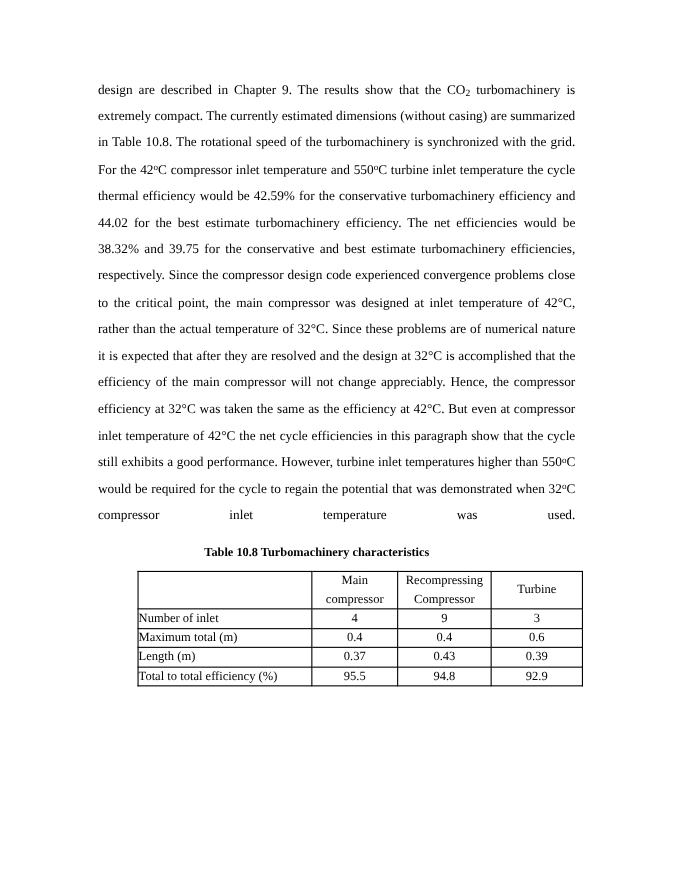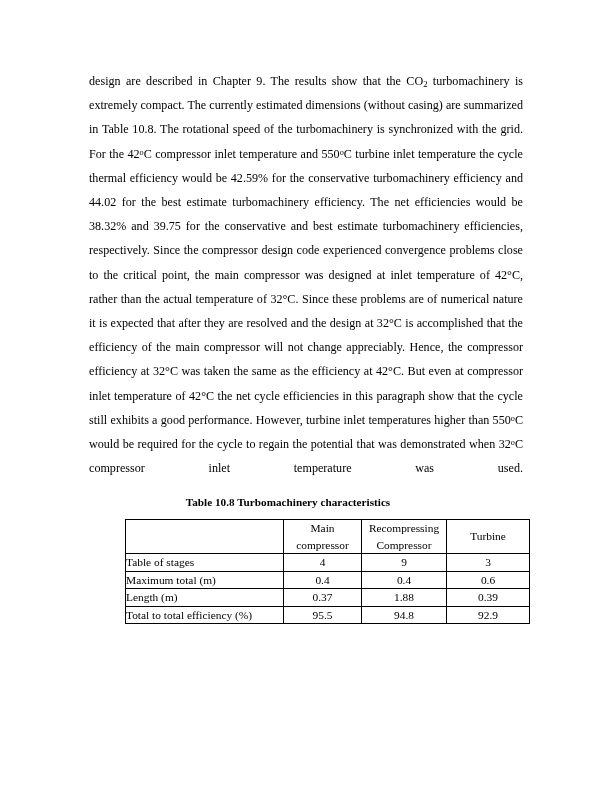--- a/index.html
+++ b/index.html
@@ -157,35 +157,35 @@
             <span>Recompressing</span><br>
             <span>Compressor</span>
           </th>
           <th class="hdr-cell">
             <span>Turbine</span>
           </th>
         </tr>
       </thead>
       <tbody>
         <tr>
-          <td class="row-label">Table of stages</td>
+          <td class="row-label">Number of inlet</td>
           <td class="row-val">4</td>
           <td class="row-val">9</td>
           <td class="row-val">3</td>
         </tr>
         <tr>
           <td class="row-label">Maximum total (m)</td>
           <td class="row-val">0.4</td>
           <td class="row-val">0.4</td>
           <td class="row-val">0.6</td>
         </tr>
         <tr>
           <td class="row-label">Length (m)</td>
           <td class="row-val">0.37</td>
-          <td class="row-val">1.88</td>
+          <td class="row-val">0.43</td>
           <td class="row-val">0.39</td>
         </tr>
         <tr>
           <td class="row-label">Total to total efficiency (%)</td>
           <td class="row-val">95.5</td>
           <td class="row-val">94.8</td>
           <td class="row-val">92.9</td>
         </tr>
       </tbody>
     </table>

